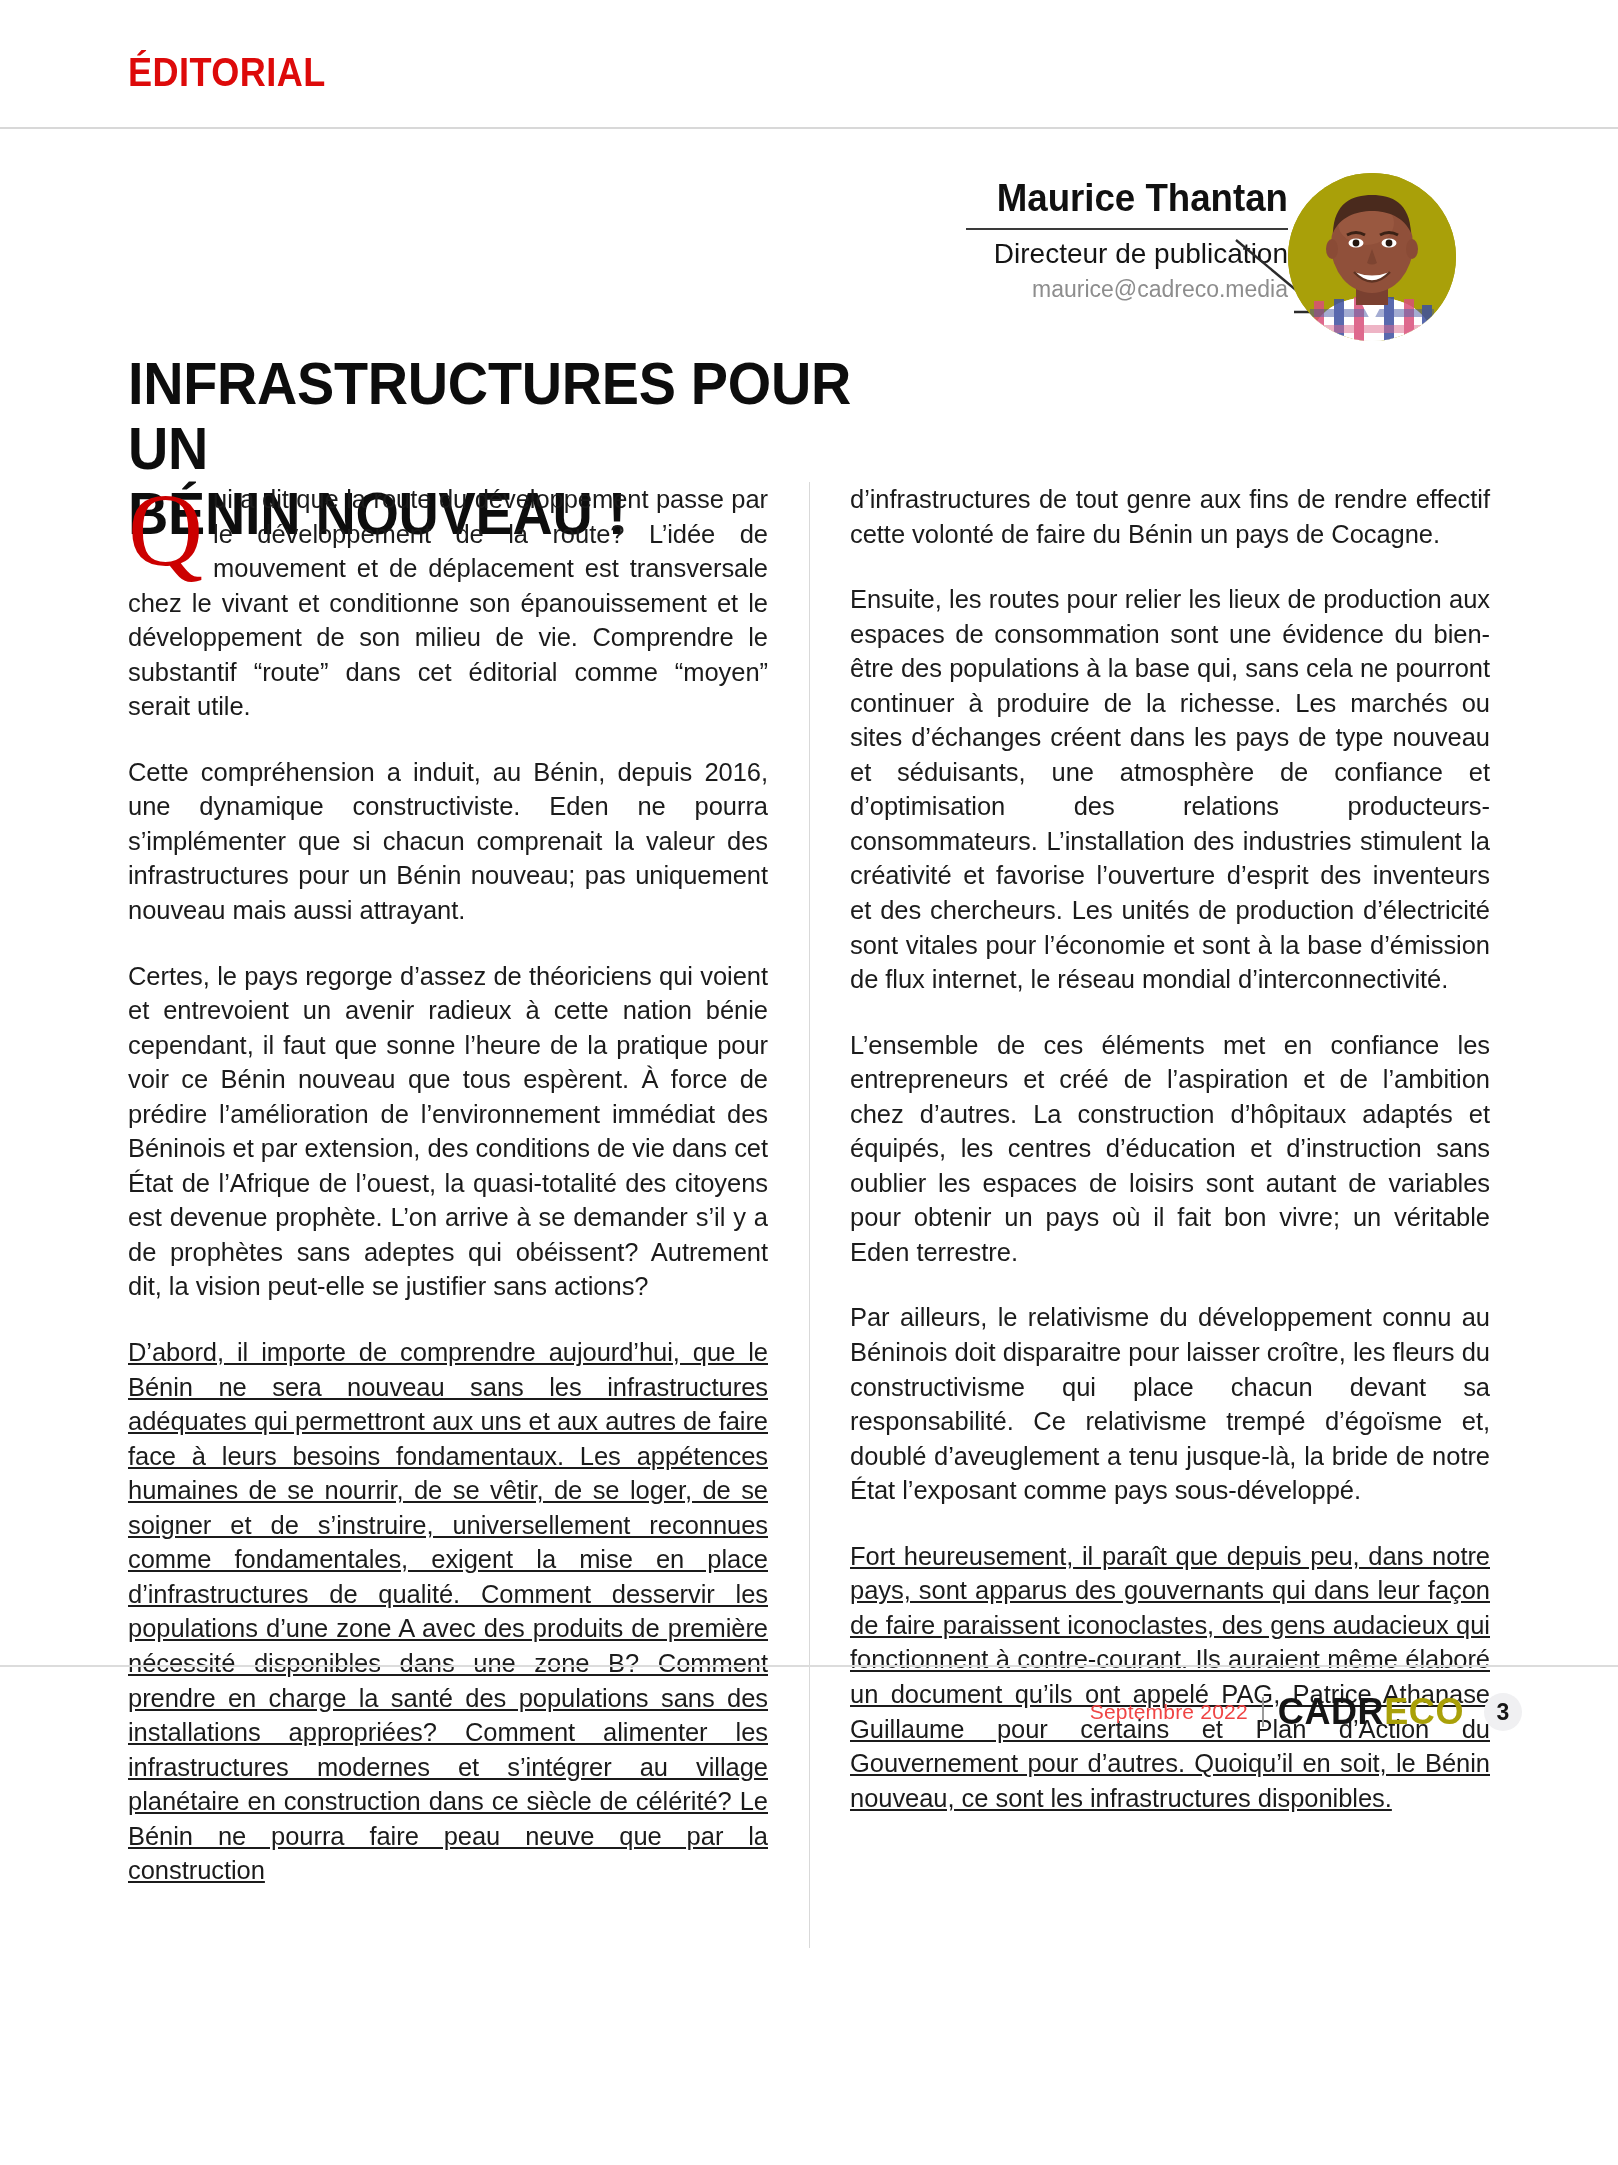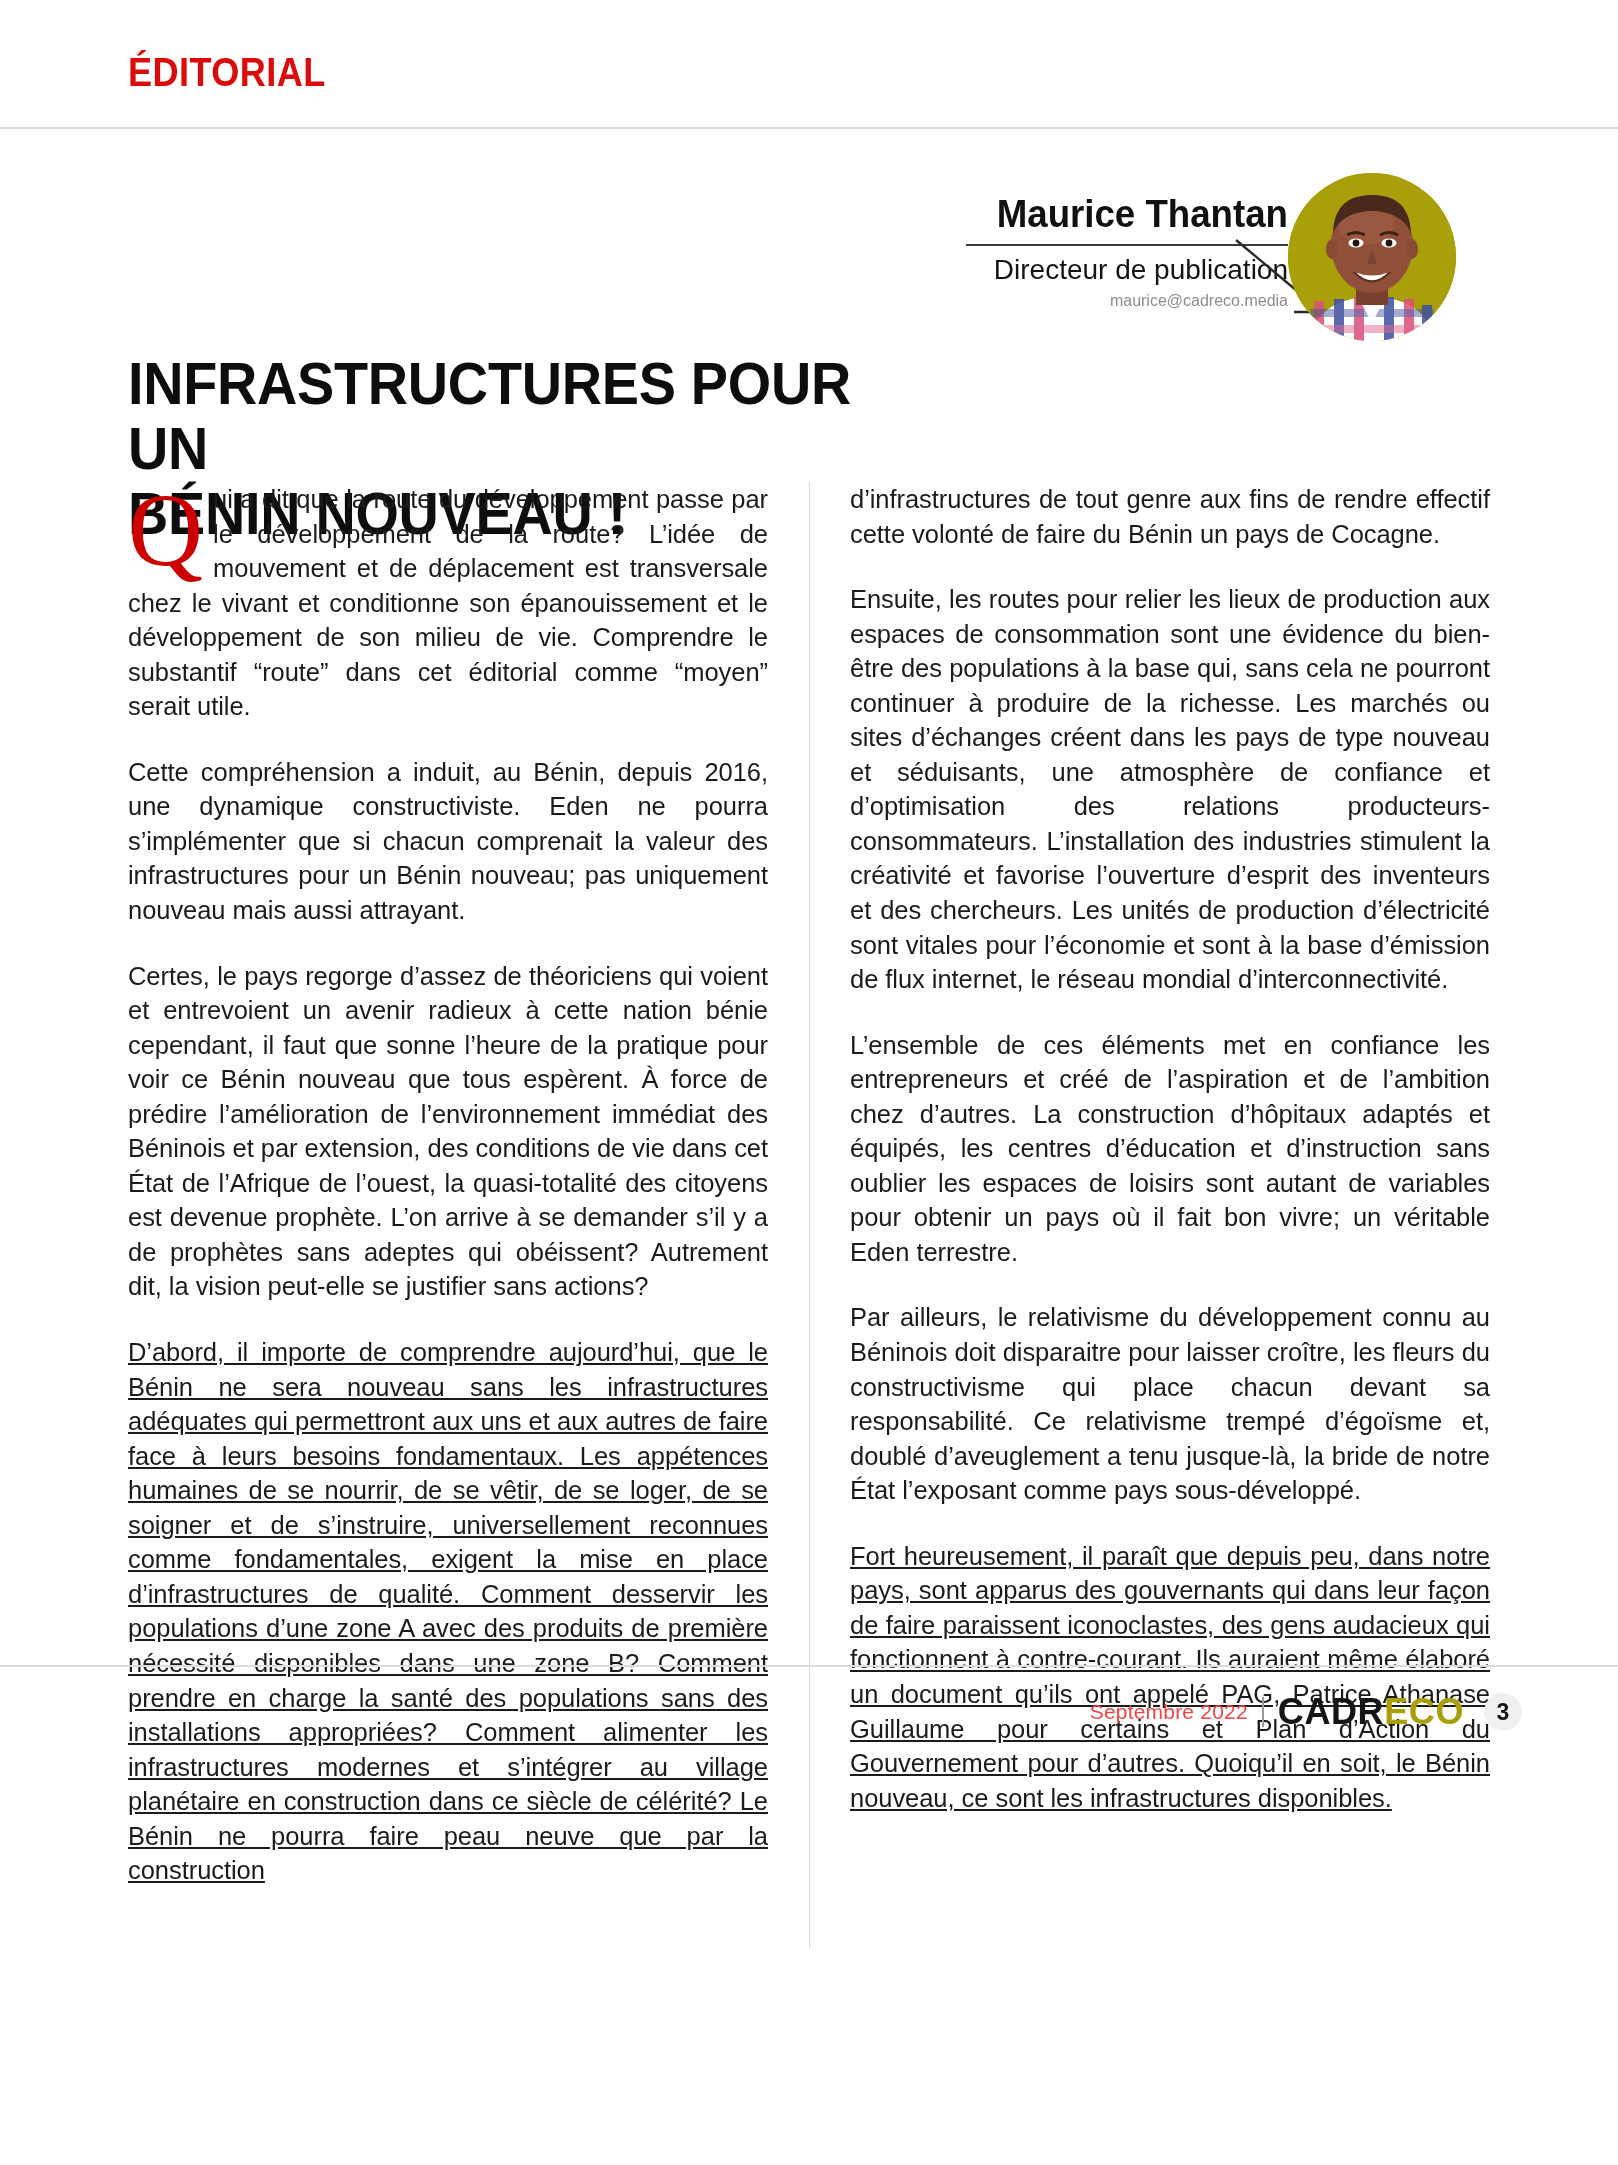--- a/index.html
+++ b/index.html
@@ -54,21 +54,20 @@
     background: #d8d8d8;
   }
 
   
   .byline {
     position: absolute;
     right: 330px;
     top: 178px;
     text-align: right;
     width: 560px;
-    margin-top: 16px;
   }
   .byline-name {
     font-family: "Liberation Sans Narrow", "Liberation Sans", sans-serif;
     font-weight: 700;
     font-size: 39px;
     line-height: 1.05;
     color: #111111;
     letter-spacing: 0px;
     transform: scaleX(0.94);
     transform-origin: right center;
@@ -84,21 +83,21 @@
     font-family: "Liberation Sans", sans-serif;
     font-weight: 400;
     font-size: 28px;
     line-height: 1.15;
     color: #141414;
     display: block;
   }
   .byline-email {
     font-family: "Liberation Sans", sans-serif;
     font-weight: 400;
-    font-size: 16px;
+    font-size: 23px;
     line-height: 1.3;
     color: #8d8d8d;
     display: block;
     margin-top: 5px;
   }
 
   
   .byline-connector {
     position: absolute;
     left: 1234px;

